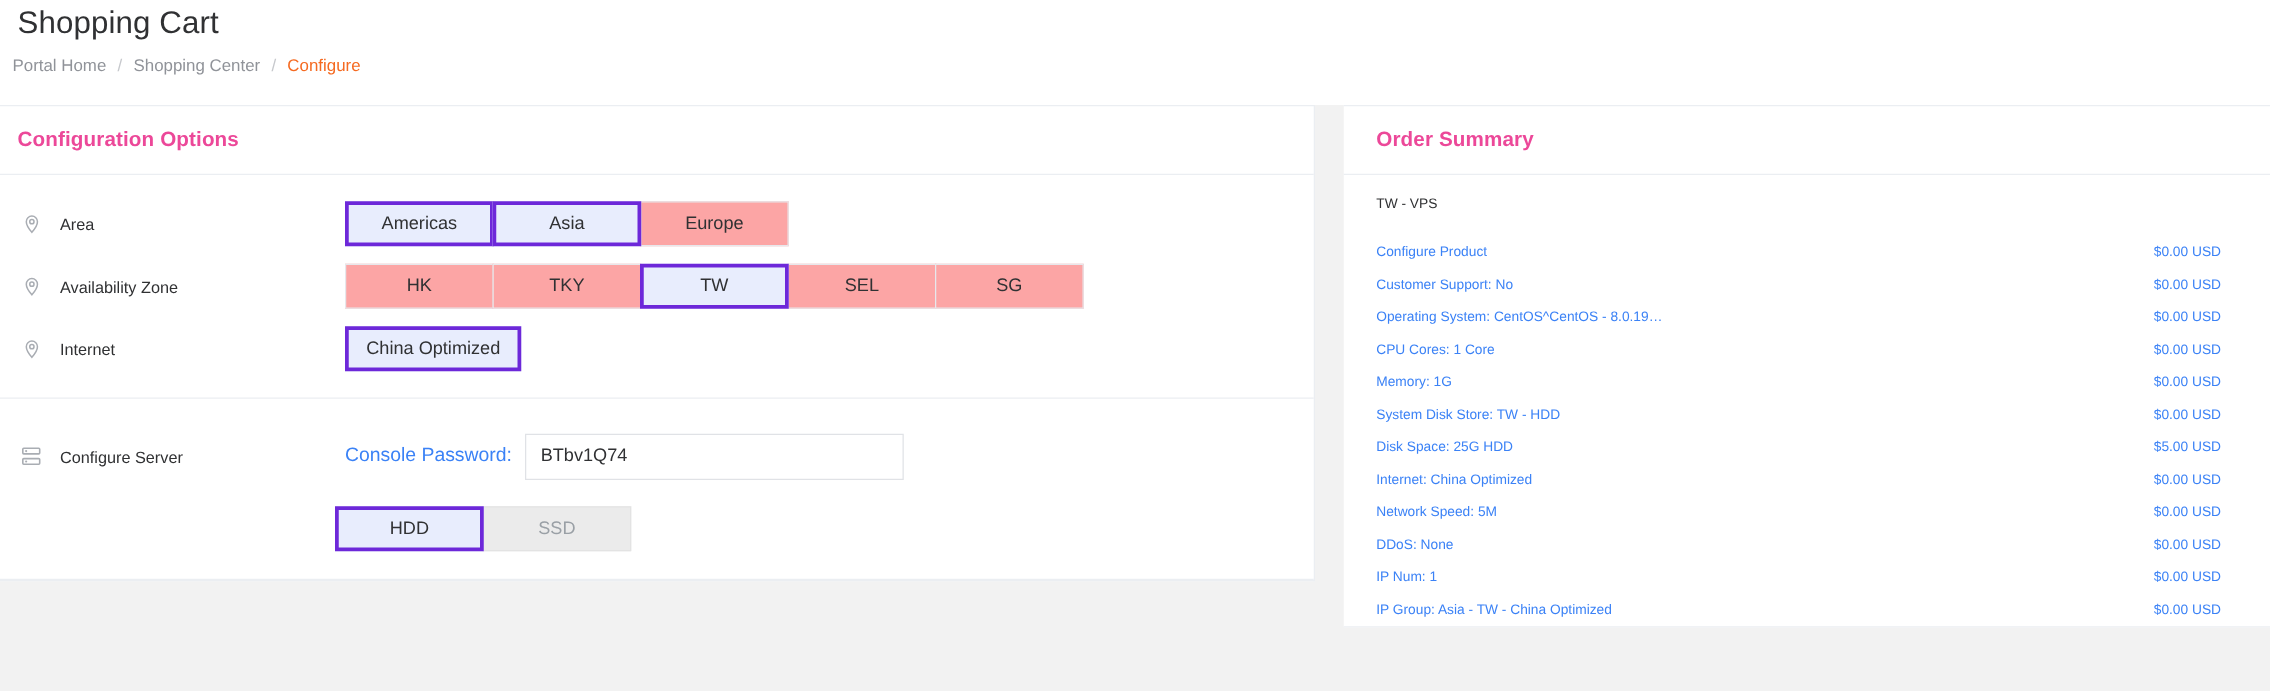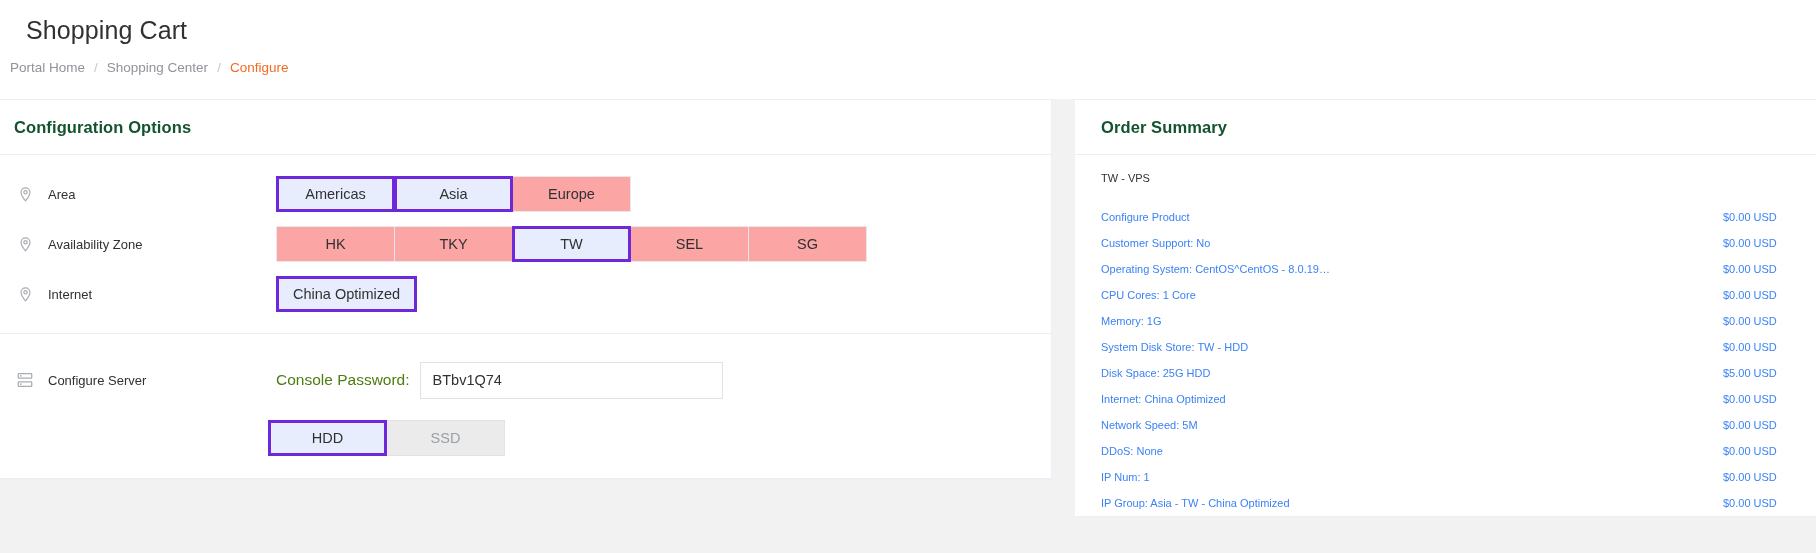--- a/index.html
+++ b/index.html
@@ -19,21 +19,21 @@
   
   .page-head {
     padding: 0 0 0 10px;
     background: #ffffff;
   }
   .page-title {
     font-size: 25px;
     font-weight: 400;
     color: #303133;
     line-height: 28px;
-    margin: 16px;
+    margin: 4px;
     padding-top: 0px;
     letter-spacing: .1px;
   }
   .breadcrumb {
     display: flex;
     align-items: center;
     font-size: 13.5px;
     margin-top: 13px;
     line-height: 16px;
   }
@@ -78,21 +78,21 @@
     height: 55px;
     display: flex;
     align-items: center;
     padding-left: 14px;
     border-bottom: 1px solid #ebeef2;
     box-sizing: border-box;
   }
   .panel-head-title {
     font-size: 16.5px;
     font-weight: bold;
-    color: #14532d;
+    color: #ec4899;
     letter-spacing: .1px;
   }
 
   
   .opt-group {
     padding: 14px 0 14px 0;
     border-bottom: 1px solid #ebeef2;
   }
   .opt-row {
     display: flex;
@@ -159,21 +159,21 @@
 
   
   .srv-row {
     display: flex;
     align-items: center;
     min-height: 64px;
     padding-left: 16px;
   }
   .field-label {
     font-size: 15.5px;
-    color: #4d7c0f;
+    color: #3b82f6;
     margin-right: 10px;
     white-space: nowrap;
   }
   .text-input {
     width: 303px;
     height: 37px;
     box-sizing: border-box;
     border: 1px solid #e0e2e6;
     background: #ffffff;
     padding: 0 12px;

